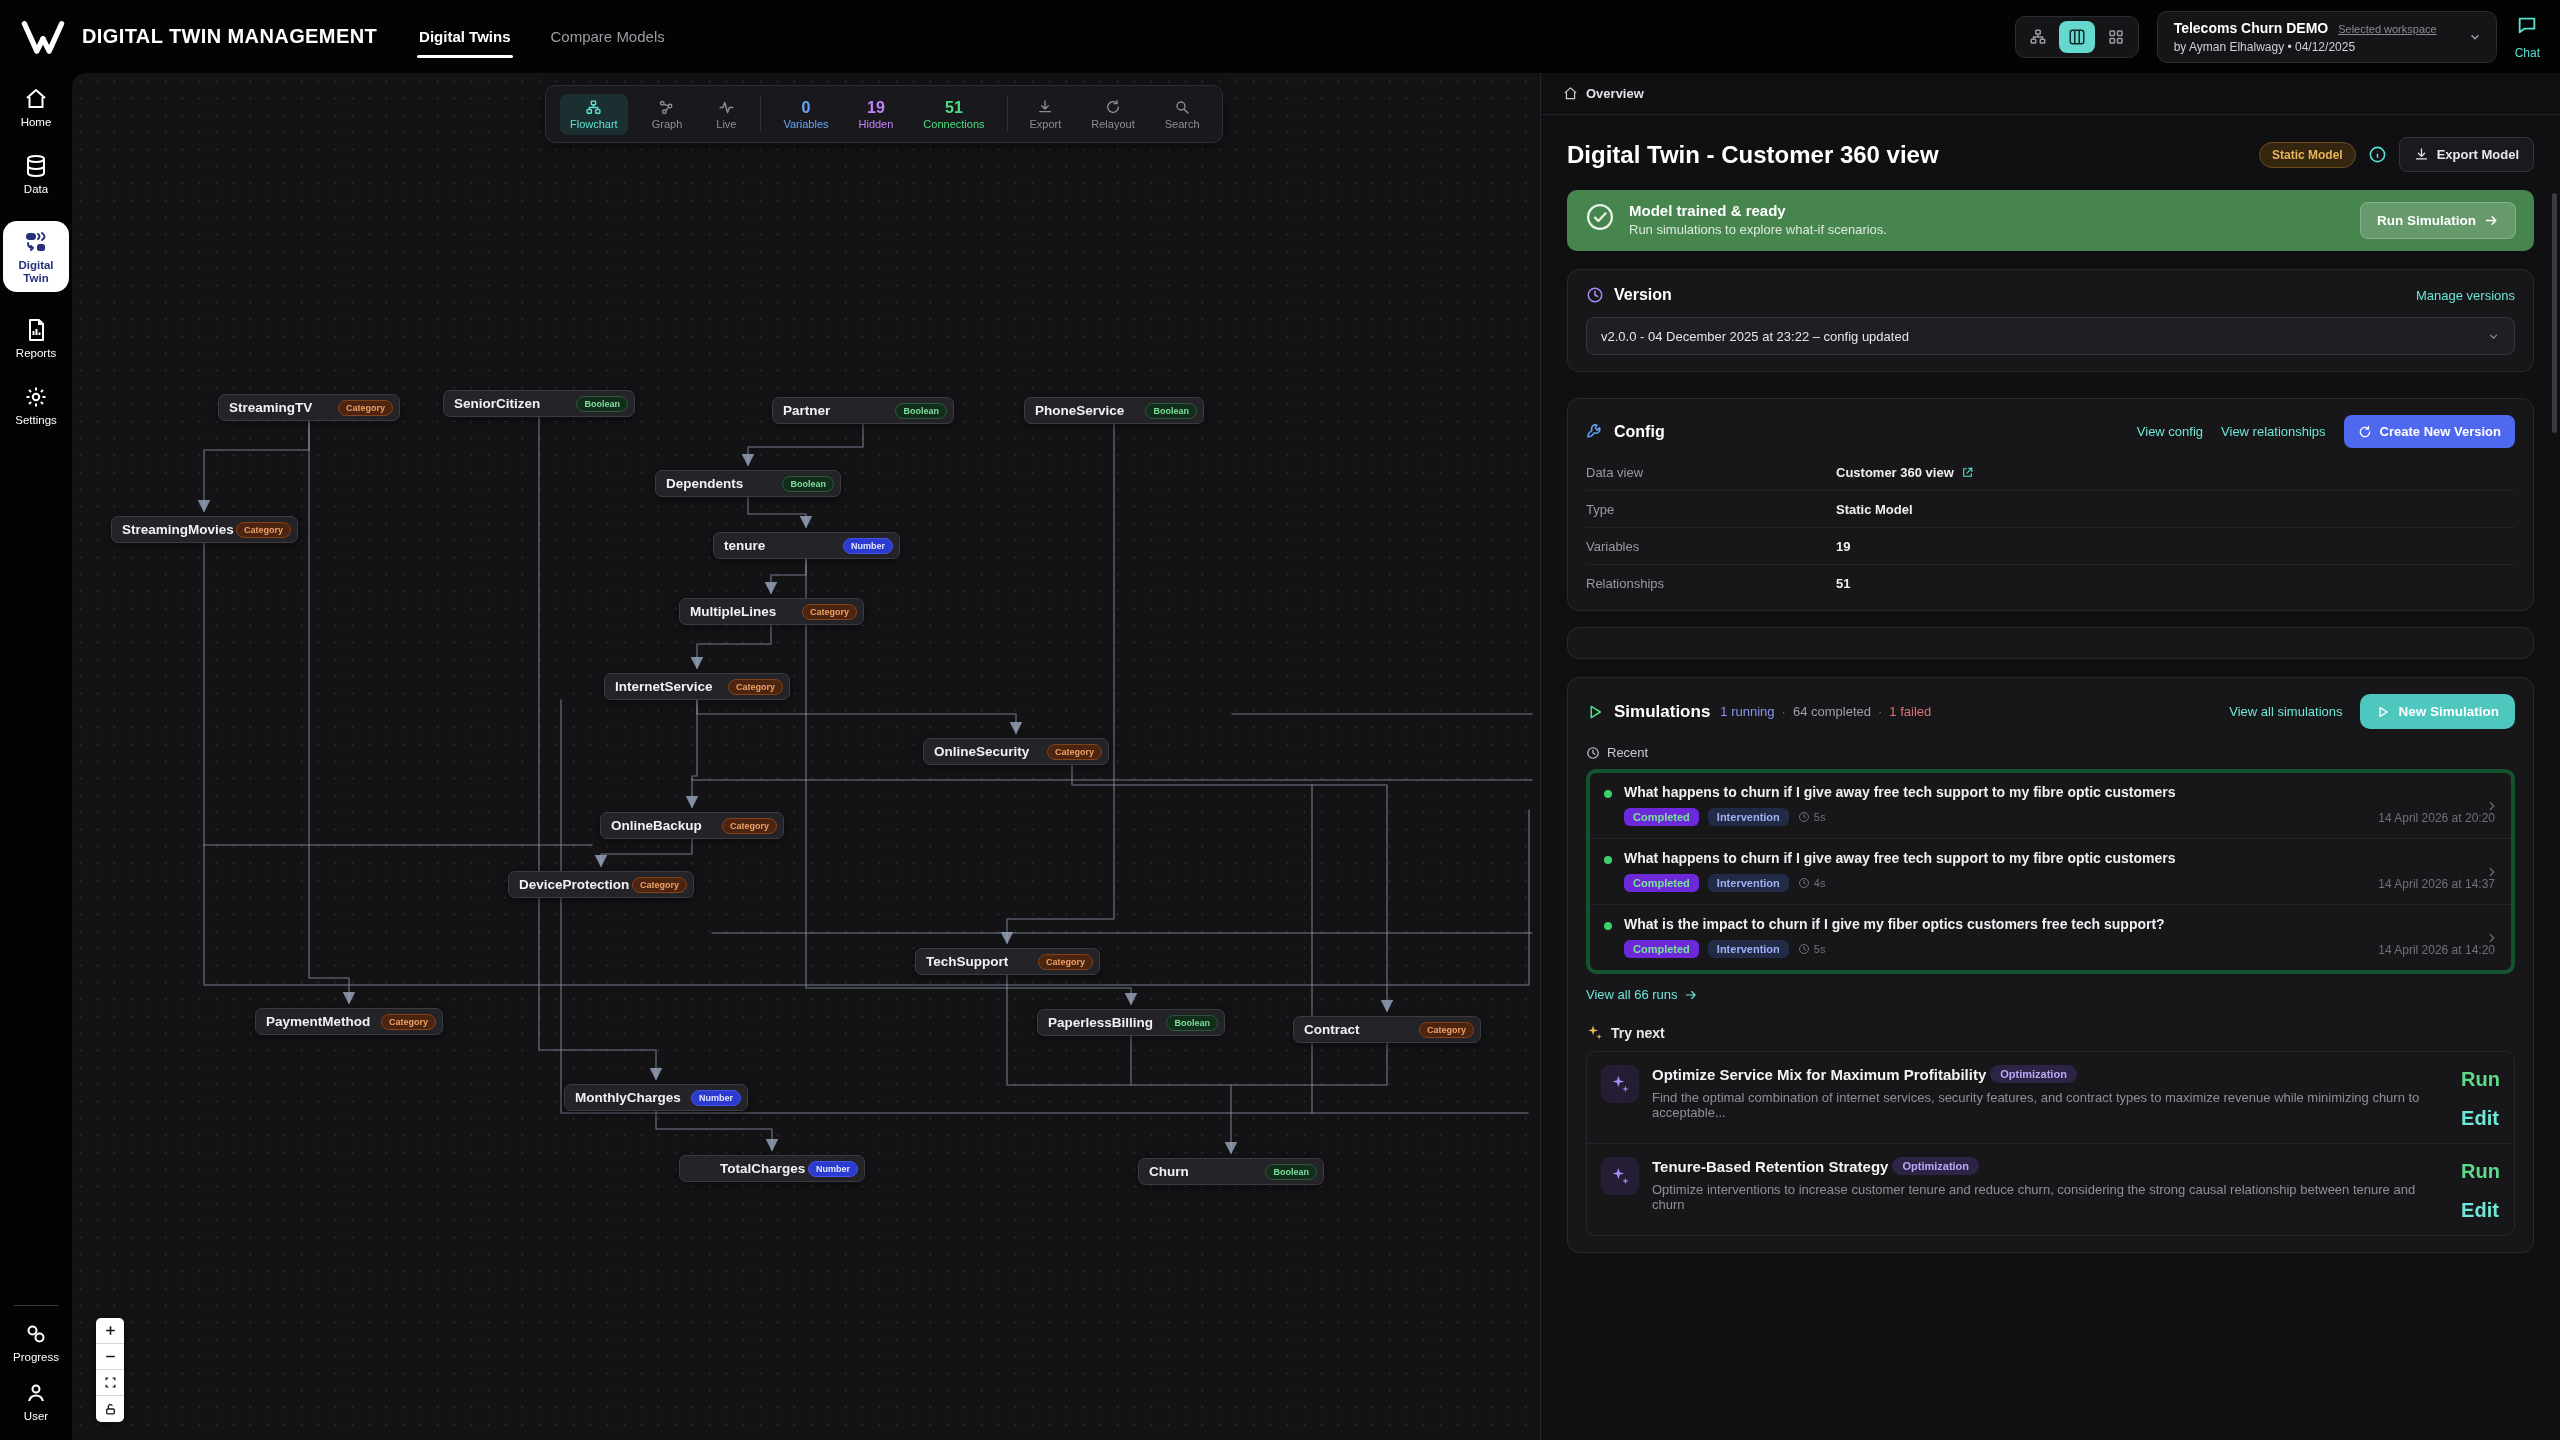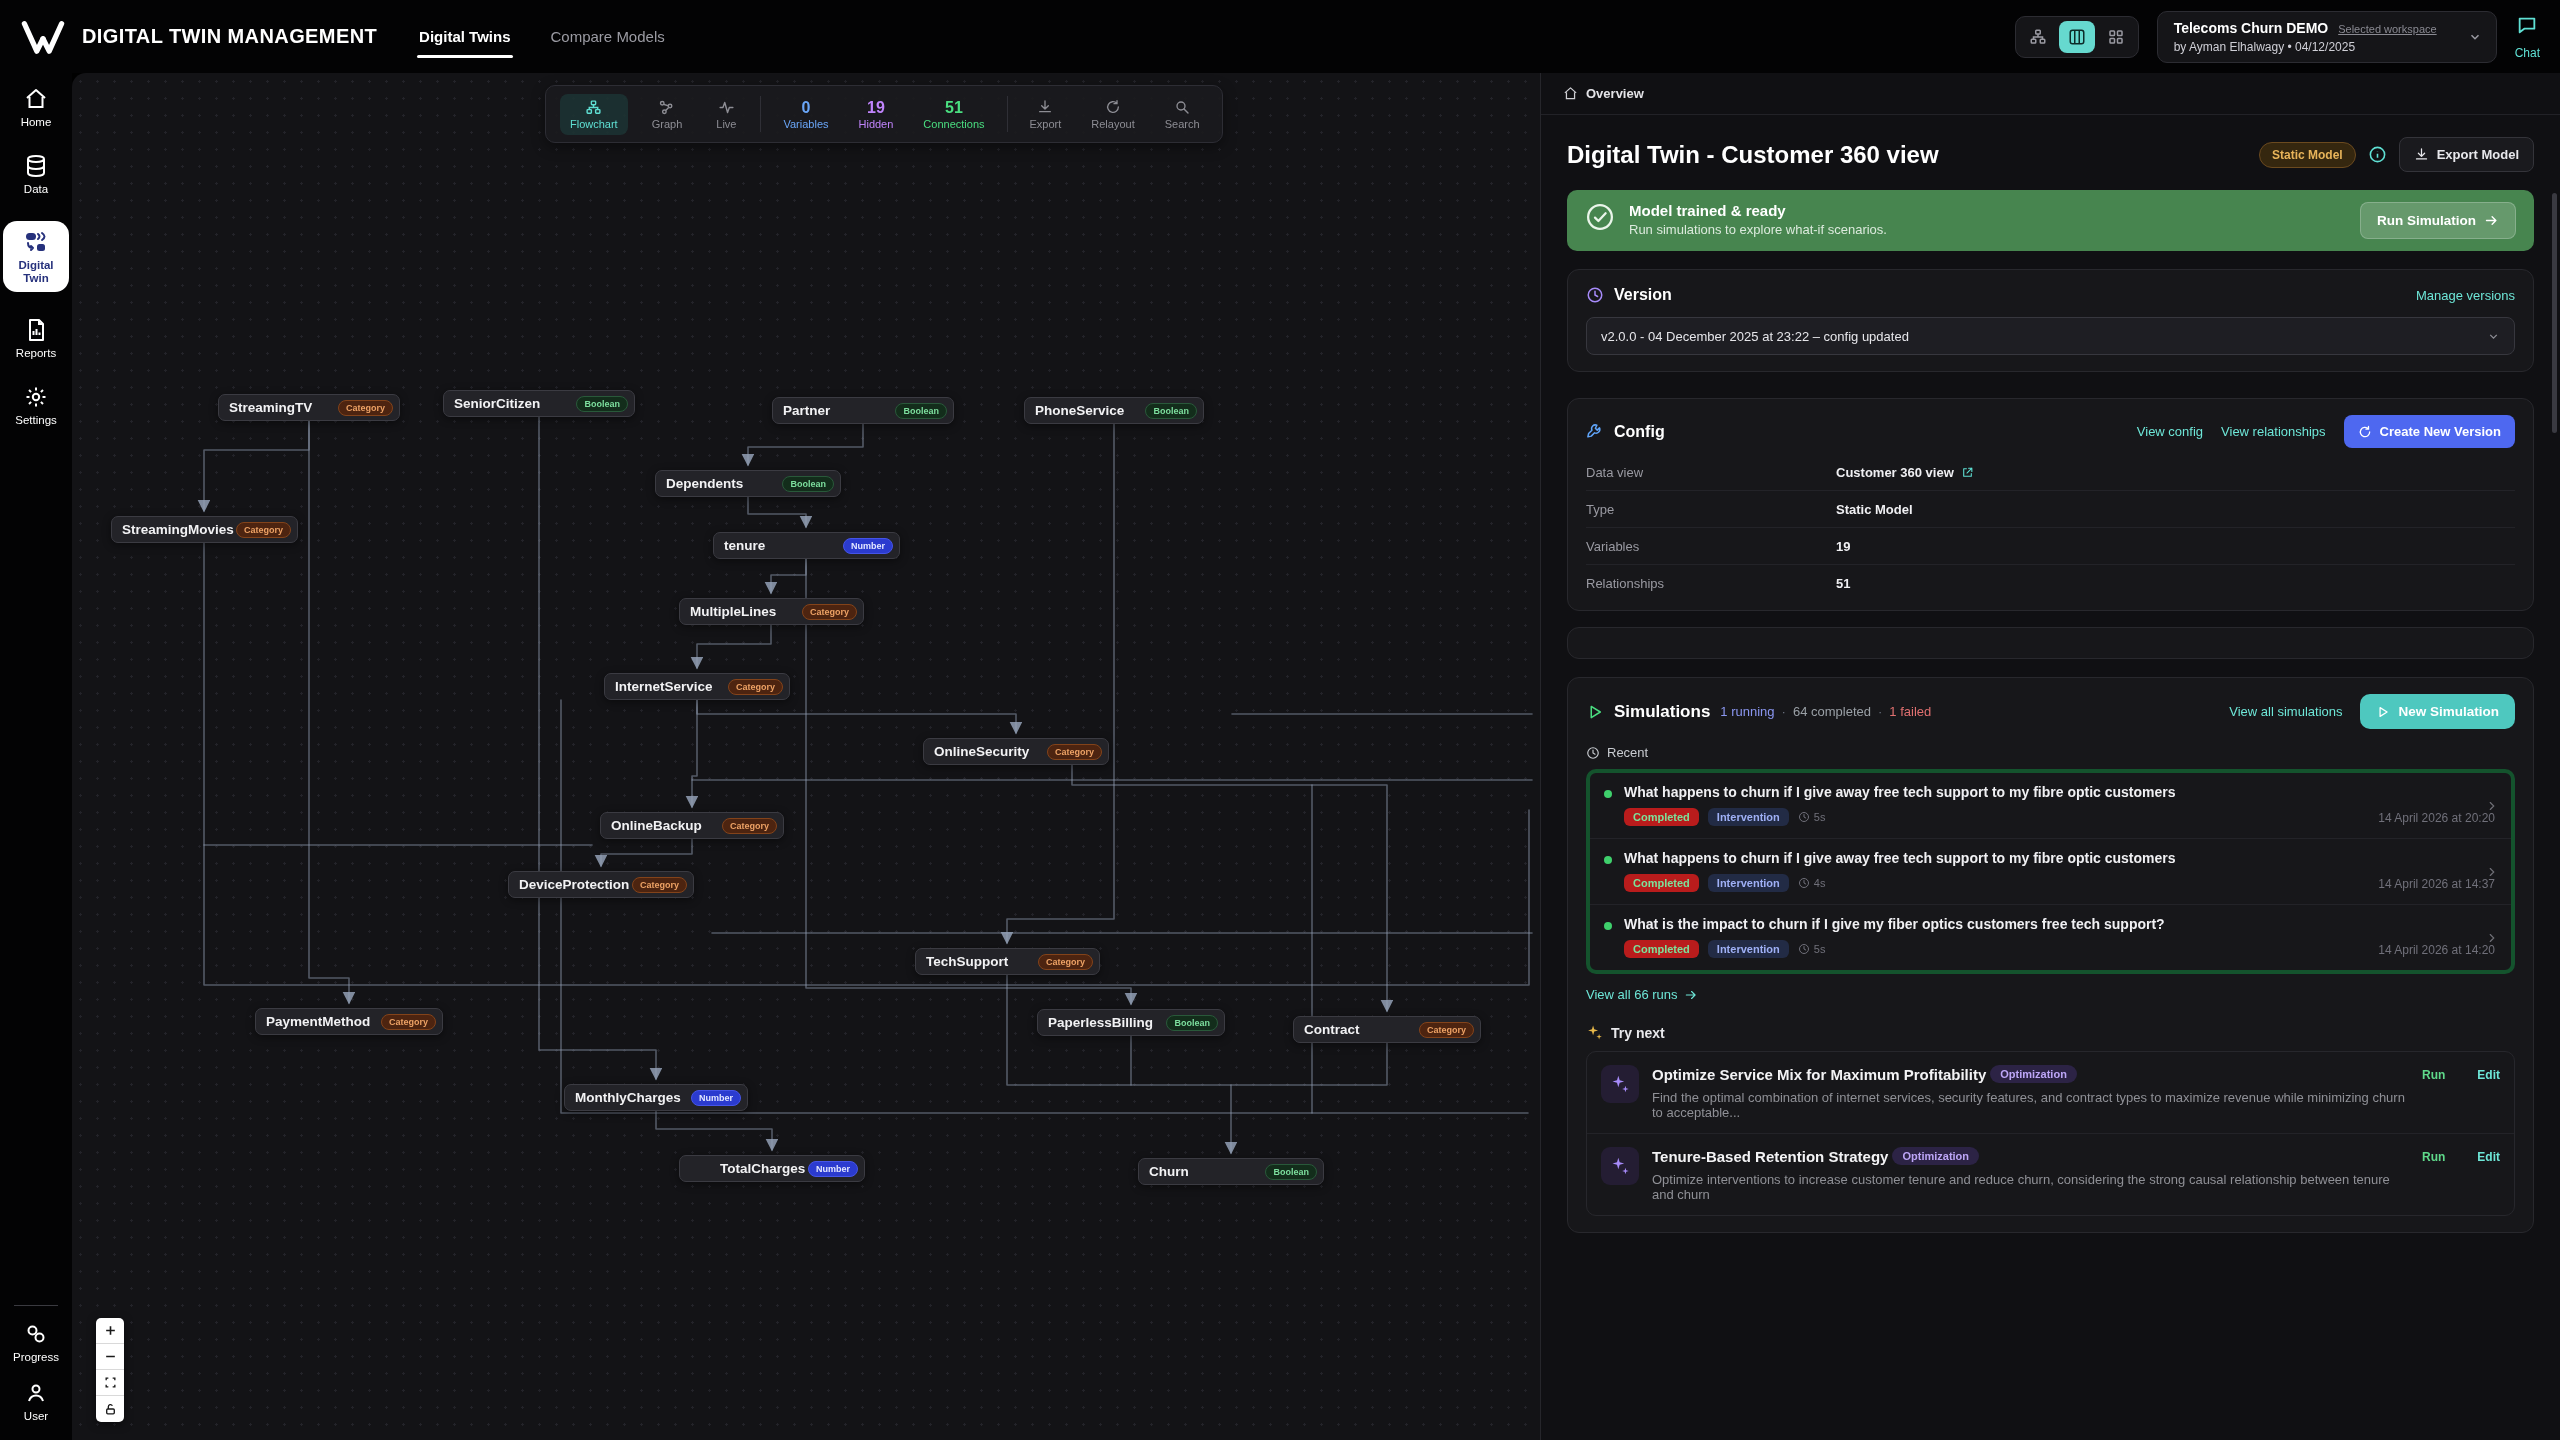--- a/index.html
+++ b/index.html
@@ -131,37 +131,37 @@
   .btn-teal { display:flex; align-items:center; gap:8px; background:#4ec8bf; color:#fff; font-size:13.5px;
               font-weight:700; border-radius:10px; padding:10px 16px; cursor:pointer; border:none; }
   .recent-label { margin-top:16px; display:flex; align-items:center; gap:7px; font-size:13px; color:#c9ccd1; }
   .runs { margin-top:9px; border:4px solid #14532d; border-radius:10px; overflow:hidden; }
   .run-row { position:relative; display:flex; gap:12px; padding:11px 40px 12px 14px;
              border-bottom:1px solid #232328; cursor:pointer; }
   .run-row:last-child { border-bottom:none; }
   .run-dot { width:8px; height:8px; border-radius:50%; background:#3fd06c; margin-top:6px; flex:0 0 auto; }
   .run-title { font-size:14px; font-weight:600; color:#f0f0f3; }
   .run-meta { display:flex; align-items:center; gap:9px; margin-top:8px; }
-  .b-completed { font-size:11px; font-weight:600; color:#7ce29b; background:#b91c1c; padding:3px 9px; border-radius:6px; }
+  .b-completed { font-size:11px; font-weight:600; color:#7ce29b; background:#6d28d9; padding:3px 9px; border-radius:6px; }
   .b-intervention { font-size:11px; font-weight:600; color:#9fb0f5; background:#222b45; padding:3px 9px; border-radius:6px; }
   .run-dur { display:flex; align-items:center; gap:4px; font-size:11px; color:#70707a; }
   .run-ts { position:absolute; right:16px; bottom:13px; font-size:12px; color:#70707a; }
   .run-chev { position:absolute; right:12px; top:50%; transform:translateY(-50%); color:#6f6f76; }
   .view-all { margin-top:13px; display:flex; align-items:center; gap:6px; font-size:13px; color:#6ee7d8; cursor:pointer; }
   .trynext { margin-top:22px; display:flex; align-items:center; gap:8px; font-size:14px; font-weight:700; color:#e9e9ec; }
   .suggestions { margin-top:10px; border:1px solid #27272c; border-radius:10px; }
   .sugg-row { display:flex; gap:13px; padding:13px 14px; border-bottom:1px solid #232328; }
   .sugg-row:last-child { border-bottom:none; }
   .sugg-ic { width:38px; height:38px; border-radius:9px; background:#241d33; display:grid; place-items:center;
              color:#a78bfa; flex:0 0 auto; }
   .sugg-title-row { display:flex; align-items:center; gap:4px; }
   .sugg-title { font-size:15px; font-weight:700; color:#f3f3f5; }
   .b-opt { font-size:11px; font-weight:600; color:#bda6f7; background:#2c2345; padding:3px 10px; border-radius:999px; }
   .sugg-desc { font-size:13px; color:#8f9096; margin-top:7px; max-width:790px; }
-  .sugg-actions { margin-left:auto; display:flex; gap:32px; font-size:12px; font-weight:600; padding-top:3px; }
+  .sugg-actions { margin-left:auto; display:flex; gap:16px; font-size:20px; font-weight:600; padding-top:3px;flex-direction:column; }
   .a-run { color:#5fd98a; cursor:pointer; }
   .a-edit { color:#6ee7d8; cursor:pointer; }
   .panel-scroll { position:absolute; right:3px; top:120px; width:5px; height:240px; background:#3a3a41; border-radius:3px; }
 </style>
 </head>
 <body>
 
 <header class="app-header">
   <svg class="logo" viewBox="0 0 52 44">
     <path d="M5 7 L19 38 L26 24" stroke="#fff" stroke-width="6" fill="none" stroke-linecap="round" stroke-linejoin="round"></path>

